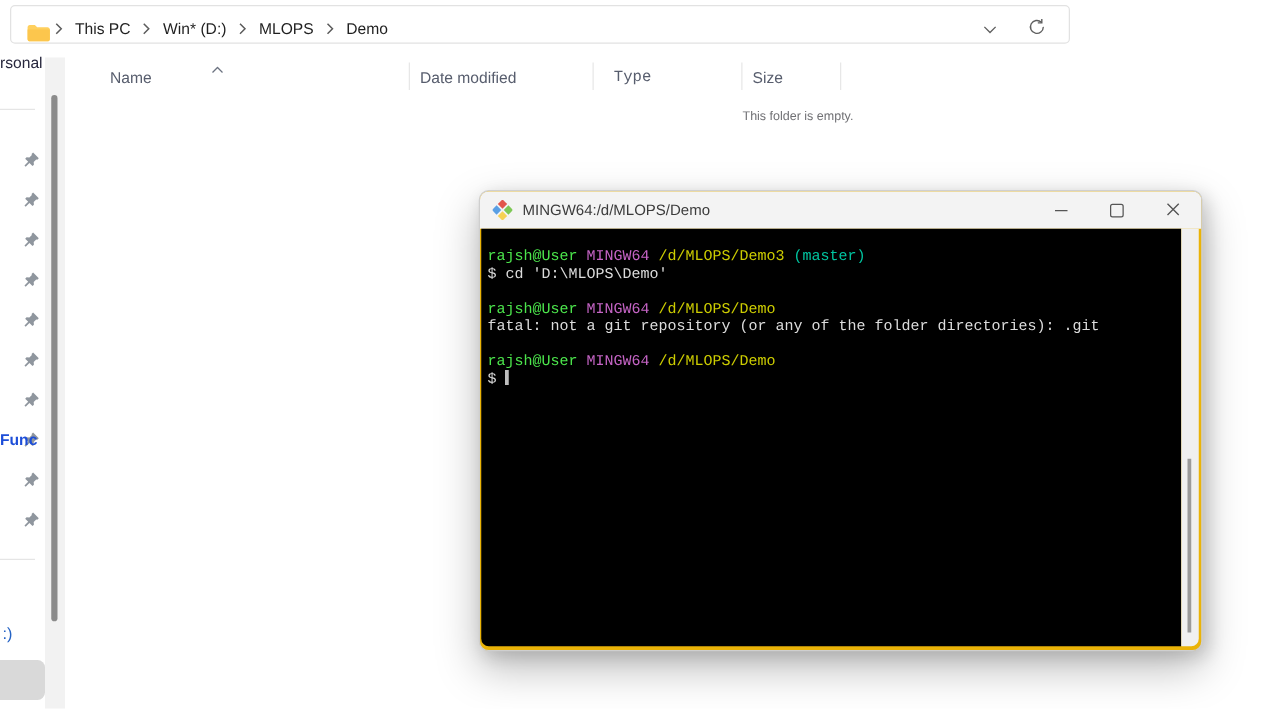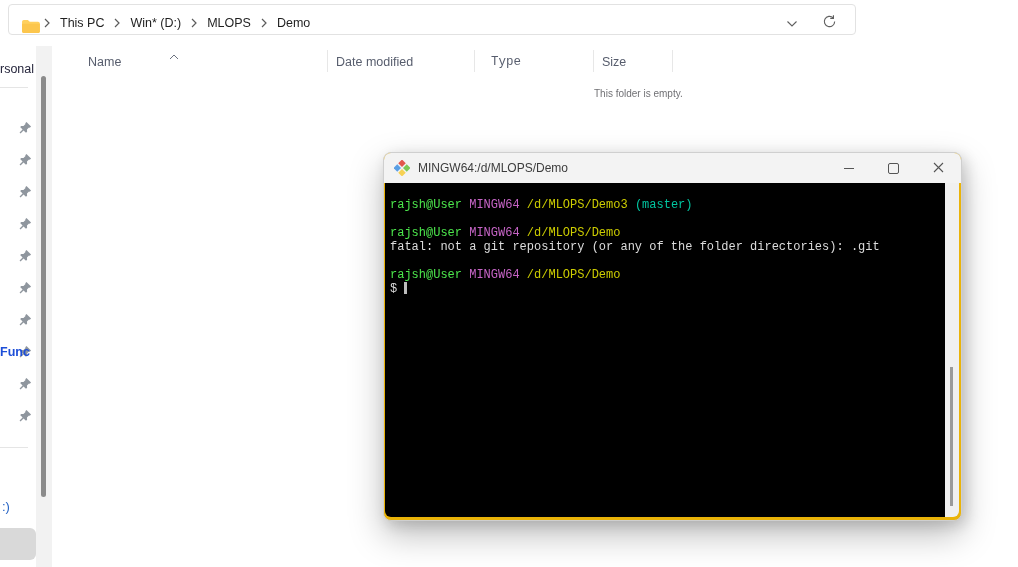--- a/index.html
+++ b/index.html
@@ -21,21 +21,21 @@
   }
   .addr-right{margin-left:auto;display:flex;align-items:center;gap:20px;padding-right:10px;}
   .addr-right .abtn{background:none;border:none;padding:2px;display:flex;align-items:center;}
   
   .hdr{position:absolute;top:53px;font-size:12.5px;color:#575d6d;background:none;border:none;padding:2px 4px;}
   .hdr-sep{position:absolute;top:50px;width:1px;height:22px;background:#e7e7e7;}
   .sort-caret{position:absolute;left:169px;top:46px;}
   .empty-msg{position:absolute;left:594px;top:88px;font-size:10px;color:#707074;}
   
   .frag{position:absolute;font-size:12.5px;white-space:nowrap;background:none;border:none;padding:0;}
-  #frag-personal{left:0;top:62px;color:#27273d;text-align:center;}
+  #frag-personal{left:0;top:43px;color:#27273d;text-align:center;}
   #frag-func{left:0;top:345px;color:#1d4ed8;font-weight:bold;}
   #frag-drive{left:2px;top:499px;color:#2563c5;font-size:13px;}
   .side-divider{position:absolute;left:0;width:28px;height:1px;background:#e5e5e5;}
   #divider-top{top:87px;}
   #divider-bottom{top:447px;}
   #gray-box{position:absolute;left:-10px;top:528px;width:46px;height:32px;background:#d9d9d9;border-radius:6px;}
   #pins{position:absolute;left:19px;top:121px;display:flex;flex-direction:column;gap:19px;}
   .pin{width:13px;height:13px;display:flex;}
   #side-track{position:absolute;left:36px;top:46px;width:16px;height:521px;background:#f2f2f2;}
   #side-thumb{position:absolute;left:5px;top:30px;width:5px;height:421px;background:#8b8b8b;border-radius:3px;}
@@ -222,20 +222,21 @@
           <svg width="11" height="11" viewBox="0 0 11 11">
               <path d="M1 1l9 9M10 1l-9 9" stroke="#555" stroke-width="1.1"></path>
             </svg>
         </span>
       </button>
     </span>
   </div>
   <div class="term-body">
     <div>
         <div class="tline"><span style="color: rgb(76, 230, 76);">rajsh@User</span><span style="color: rgb(220, 220, 220);"> </span><span style="color: rgb(197, 100, 197);">MINGW64</span><span style="color: rgb(220, 220, 220);"> </span><span style="color: rgb(205, 205, 0);">/d/MLOPS/Demo3</span><span style="color: rgb(220, 220, 220);"> </span><span style="color: rgb(0, 197, 160);">(master)</span></div>
+        <div class="tline"><span style="color: rgb(220, 220, 220);">$ cd 'D:\MLOPS\Demo'</span></div>
         <div class="tline">&nbsp;</div>
         <div class="tline"><span style="color: rgb(76, 230, 76);">rajsh@User</span><span style="color: rgb(220, 220, 220);"> </span><span style="color: rgb(197, 100, 197);">MINGW64</span><span style="color: rgb(220, 220, 220);"> </span><span style="color: rgb(205, 205, 0);">/d/MLOPS/Demo</span></div>
         <div class="tline"><span style="color: rgb(220, 220, 220);">fatal: not a git repository (or any of the folder directories): .git</span></div>
         <div class="tline">&nbsp;</div>
         <div class="tline"><span style="color: rgb(76, 230, 76);">rajsh@User</span><span style="color: rgb(220, 220, 220);"> </span><span style="color: rgb(197, 100, 197);">MINGW64</span><span style="color: rgb(220, 220, 220);"> </span><span style="color: rgb(205, 205, 0);">/d/MLOPS/Demo</span></div>
         <div class="tline"><span style="color: rgb(220, 220, 220);">$ </span><span class="cursor"></span></div>
       </div>
   </div>
   <div class="term-gutter">
     <div class="term-thumb"></div>

